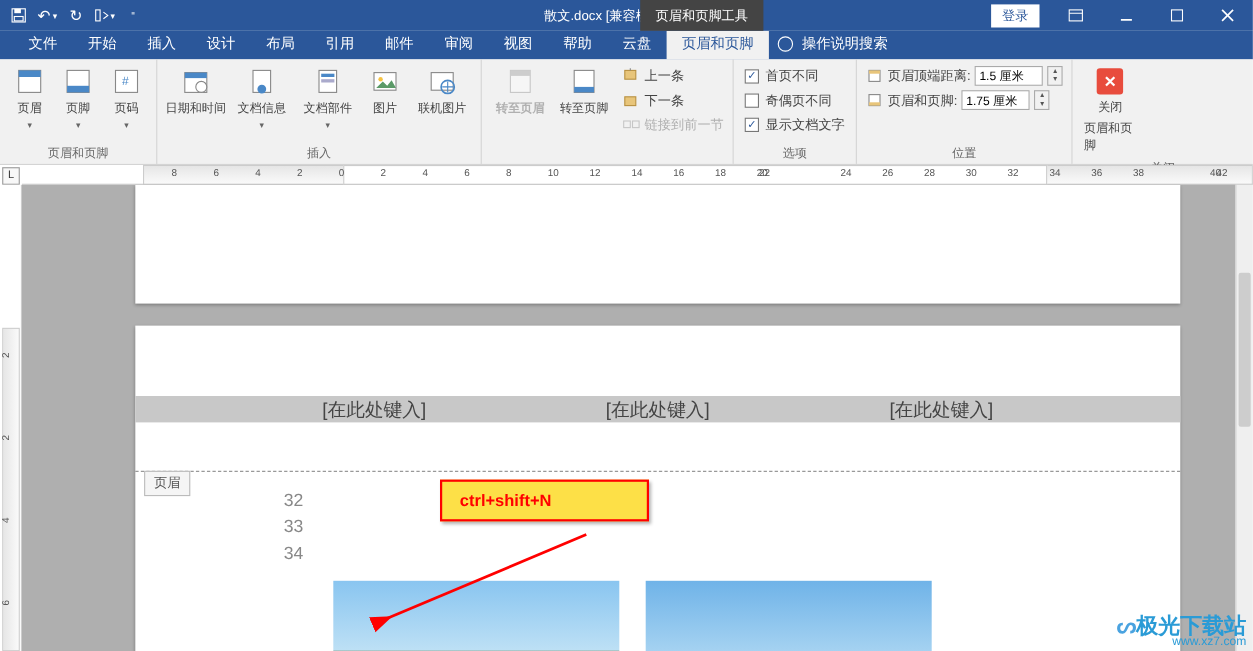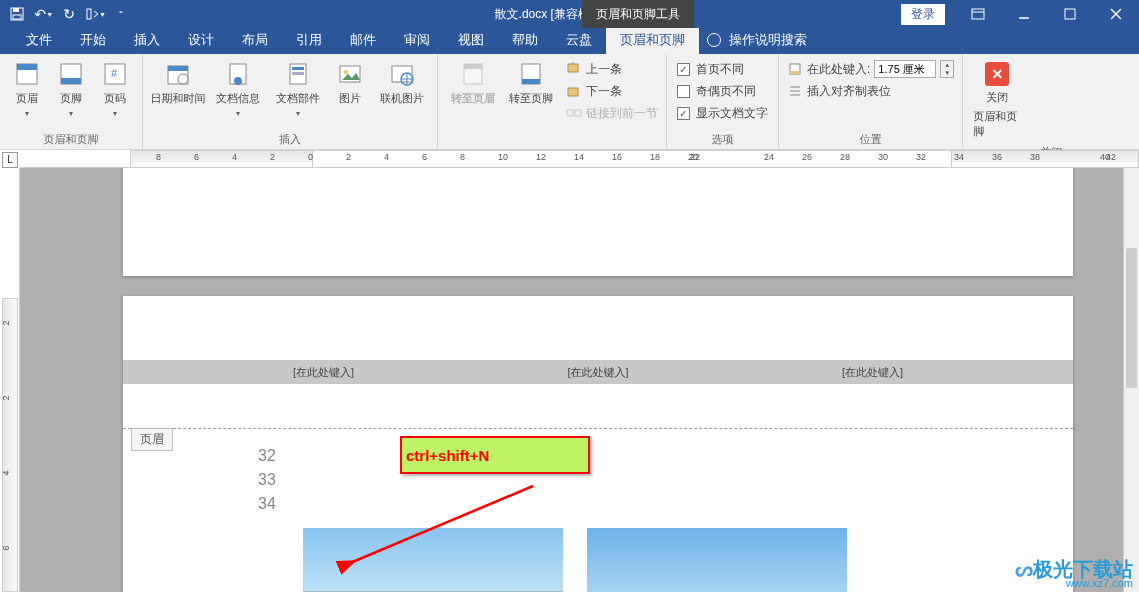--- a/index.html
+++ b/index.html
@@ -54,29 +54,29 @@
 .ruler-v .vn { position:absolute; font-size:9px; color:#555; transform:rotate(-90deg); left:3px;}
 .tabstop-btn { position:absolute; left:2px; top:0; width:16px; height:16px; border:1px solid #999; background:#f8f8f8; font-size:10px; text-align:center; line-height:14px; color:#333;}
 
 
 .doc-area { position:absolute; left:20px; right:16px; top:168px; bottom:0; background:#afafaf; overflow:hidden;}
 .page-fragment { position:absolute; left:103px; top:0; width:950px; height:108px; background:#fff; box-shadow:0 1px 3px rgba(0,0,0,0.3);}
 .page { position:absolute; left:103px; top:128px; width:950px; background:#fff; box-shadow:0 1px 3px rgba(0,0,0,0.3); height:500px;}
 .header-zone { position:absolute; top:64px; left:0; right:0; }
 .dotted { border-bottom:1.5px dashed #999; position:absolute; left:0; right:0; top:132px;}
 .hf-tag { position:absolute; left:8px; top:132px; background:#f5f5f5; border:1px solid #bbb; padding:2px 8px; font-size:12px; color:#555;}
-.header-row { display:flex; justify-content:space-between; padding:0 170px 0 170px; background:#c8c8c8; height:24px; align-items:center; font-size:11px; color:#444;}
+.header-row { display:flex; justify-content:space-between; padding:0 170px 0 170px; background:#c8c8c8; height:24px; align-items:center; font-size:17px; color:#444;}
 .body-text { position:absolute; top:148px; left:135px; font-size:16px; color:#888; line-height:24px;}
 .body-text div { height:24px;}
 .mountain { position:absolute; top:232px; height:140px; display:flex; gap:24px; left:180px;}
 .mountain .img { width:260px; height:140px; background:linear-gradient(#89c5f0 0%,#bde0f5 45%,#6a8555 46%,#3a5a38 100%); position:relative; overflow:hidden;}
 .mountain .img.b { background:linear-gradient(#6fb3e8 0%,#aad5f2 50%,#7a9a50 51%,#405a30 100%);}
 
 
-.annotation { position:absolute; left:277px; top:140px; width:190px; height:38px; background:#bef264; border:2px solid #ff0000; display:flex; align-items:center; padding-left:4px; box-shadow:2px 2px 3px rgba(0,0,0,0.3);}
+.annotation { position:absolute; left:277px; top:140px; width:190px; height:38px; background:#fde047; border:2px solid #ff0000; display:flex; align-items:center; padding-left:16px; box-shadow:2px 2px 3px rgba(0,0,0,0.3);}
 .annotation-text { color:#ff0000; font-weight:bold; font-size:15px;}
 .arrow-svg { position:absolute; left:190px; top:180px; width:250px; height:100px; pointer-events:none;}
 
 
 .watermark { position:absolute; right:6px; bottom:2px; font-size:11px; color:#2a9bd6; text-align:right; line-height:14px;}
 .watermark .logo { font-size:20px; font-weight:bold; }
 .watermark .logo .s { color:#4aa3e0;}
 
 
 .scroll-v { position:absolute; right:0; top:168px; bottom:0; width:16px; background:#efefef; border-left:1px solid #ccc;}
@@ -310,36 +310,40 @@
         </div>
     </div>
     <div class="group-label">选项</div>
   </div>
 
   <div class="group">
     <div>
       <div class="pos-row">
           <svg width="16" height="14">
             <rect x="3" y="2" width="10" height="10" fill="#fff" stroke="#888"></rect>
+            <rect x="3" y="2" width="10" height="3" fill="#e8c57a"></rect>
+          </svg>
+          <span>页眉顶端距离:</span>
+          <input value="1.5 厘米" style="">
+          <div class="spinner">
+            <div>▴</div>
+            <div>▾</div>
+          </div>
+        </div>
+      <div class="pos-row">
+          <svg width="16" height="14">
+            <rect x="3" y="2" width="10" height="10" fill="#fff" stroke="#888"></rect>
             <rect x="3" y="9" width="10" height="3" fill="#e8c57a"></rect>
           </svg>
-          <span>在此处键入:</span>
+          <span>页眉和页脚:</span>
           <input value="1.75 厘米" style="">
           <div class="spinner">
             <div>▴</div>
             <div>▾</div>
           </div>
-        </div>
-      <div class="pos-row">
-          <svg width="16" height="14">
-            <line x1="3" y1="3" x2="13" y2="3" stroke="#888"></line>
-            <line x1="3" y1="7" x2="13" y2="7" stroke="#888"></line>
-            <line x1="3" y1="11" x2="13" y2="11" stroke="#888"></line>
-          </svg>
-          <span>插入对齐制表位</span>
         </div>
     </div>
     <div class="group-label">位置</div>
   </div>
 
   <div class="group" style="flex:1;border-right:none;">
     <div class="close-btn">
       <div class="x">✕</div>
       <span>关闭</span>
       <span>页眉和页脚</span>

